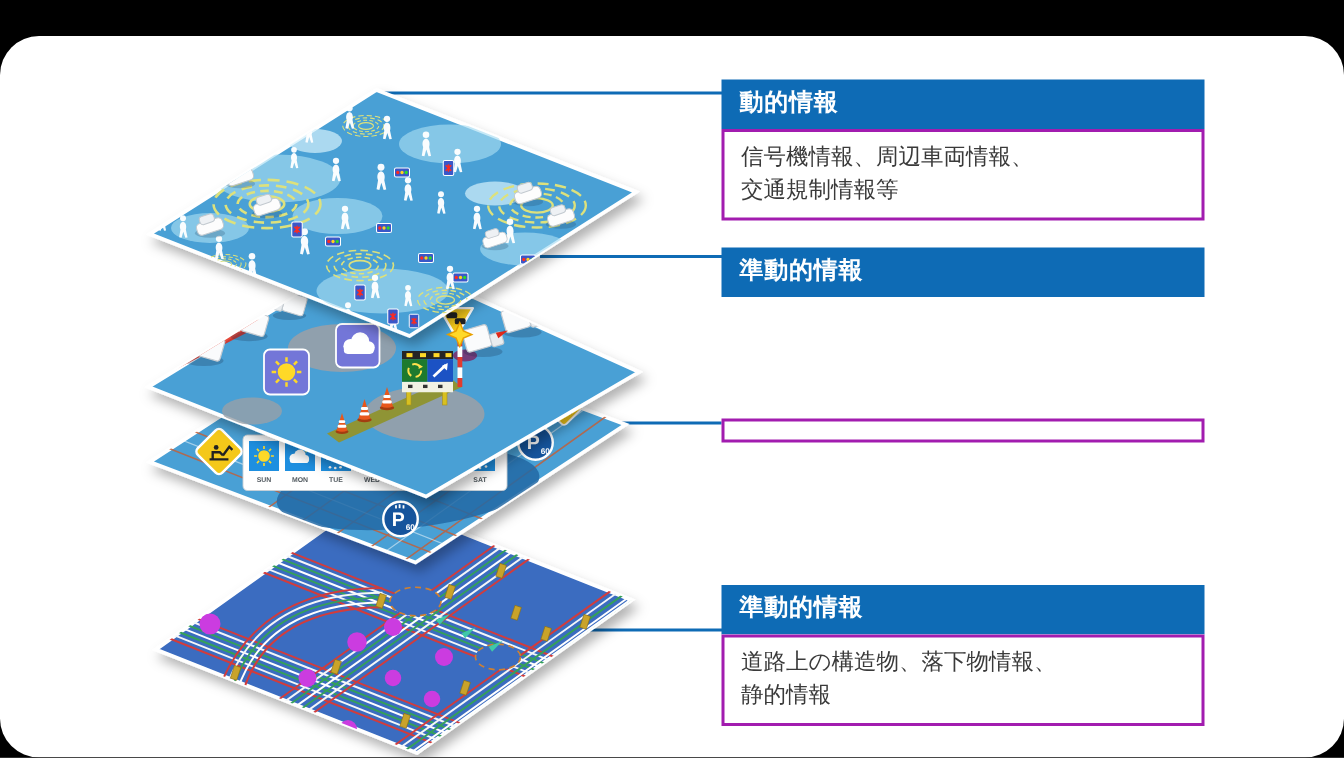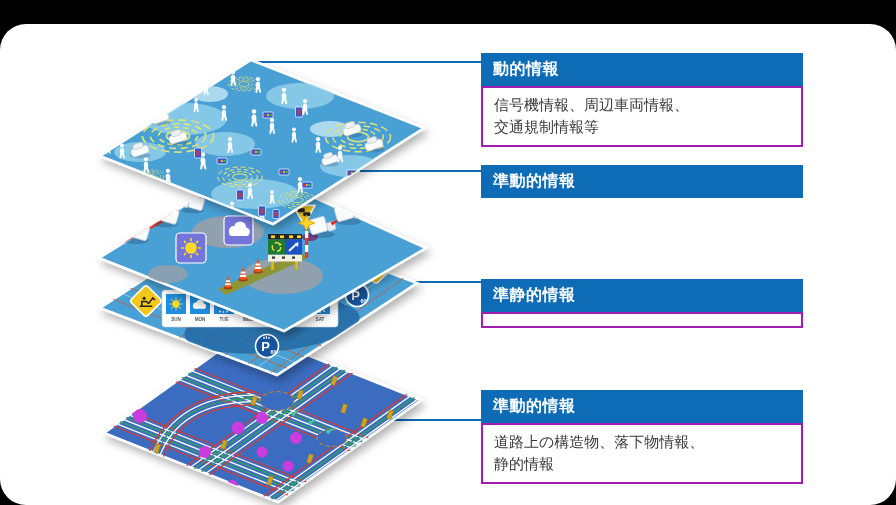--- a/index.html
+++ b/index.html
@@ -437,23 +437,20 @@
     </div>
   </div>
 
   <div class="panel" style="top:141px">
     <div class="panel-header">
       <span class="hline">準動的情報</span>
     </div>
   </div>
 
   <div class="panel" style="top:255px">
-    <div class="panel-header">
-      <span class="hline">準静的情報</span>
-    </div>
     <div class="panel-body">
     </div>
   </div>
 
   <div class="panel" style="top:366px">
     <div class="panel-header">
       <span class="hline">準動的情報</span>
     </div>
     <div class="panel-body">
       <span class="bline">道路上の構造物、落下物情報、</span>

